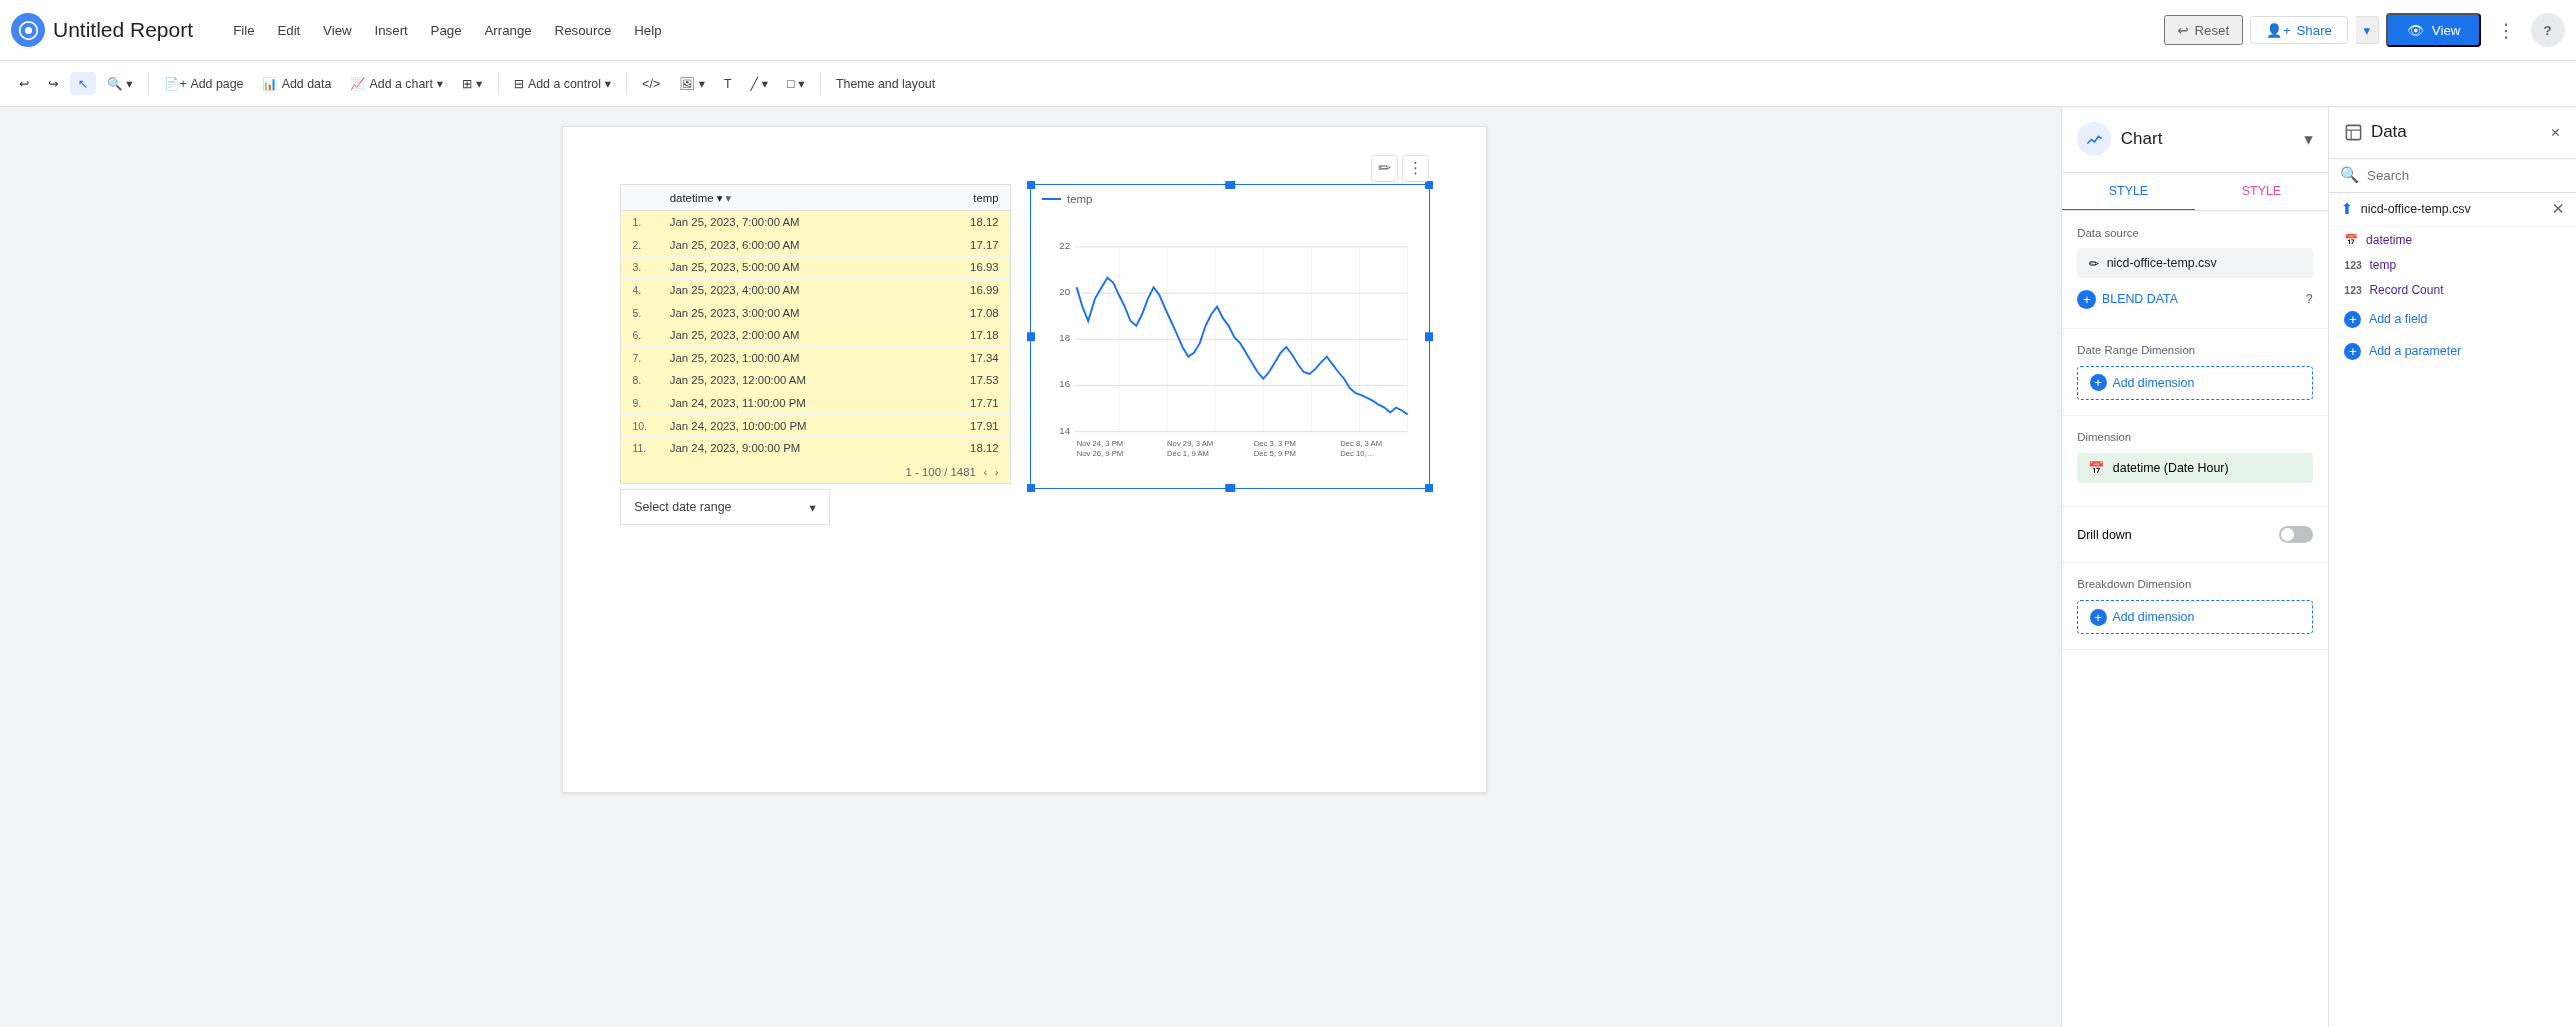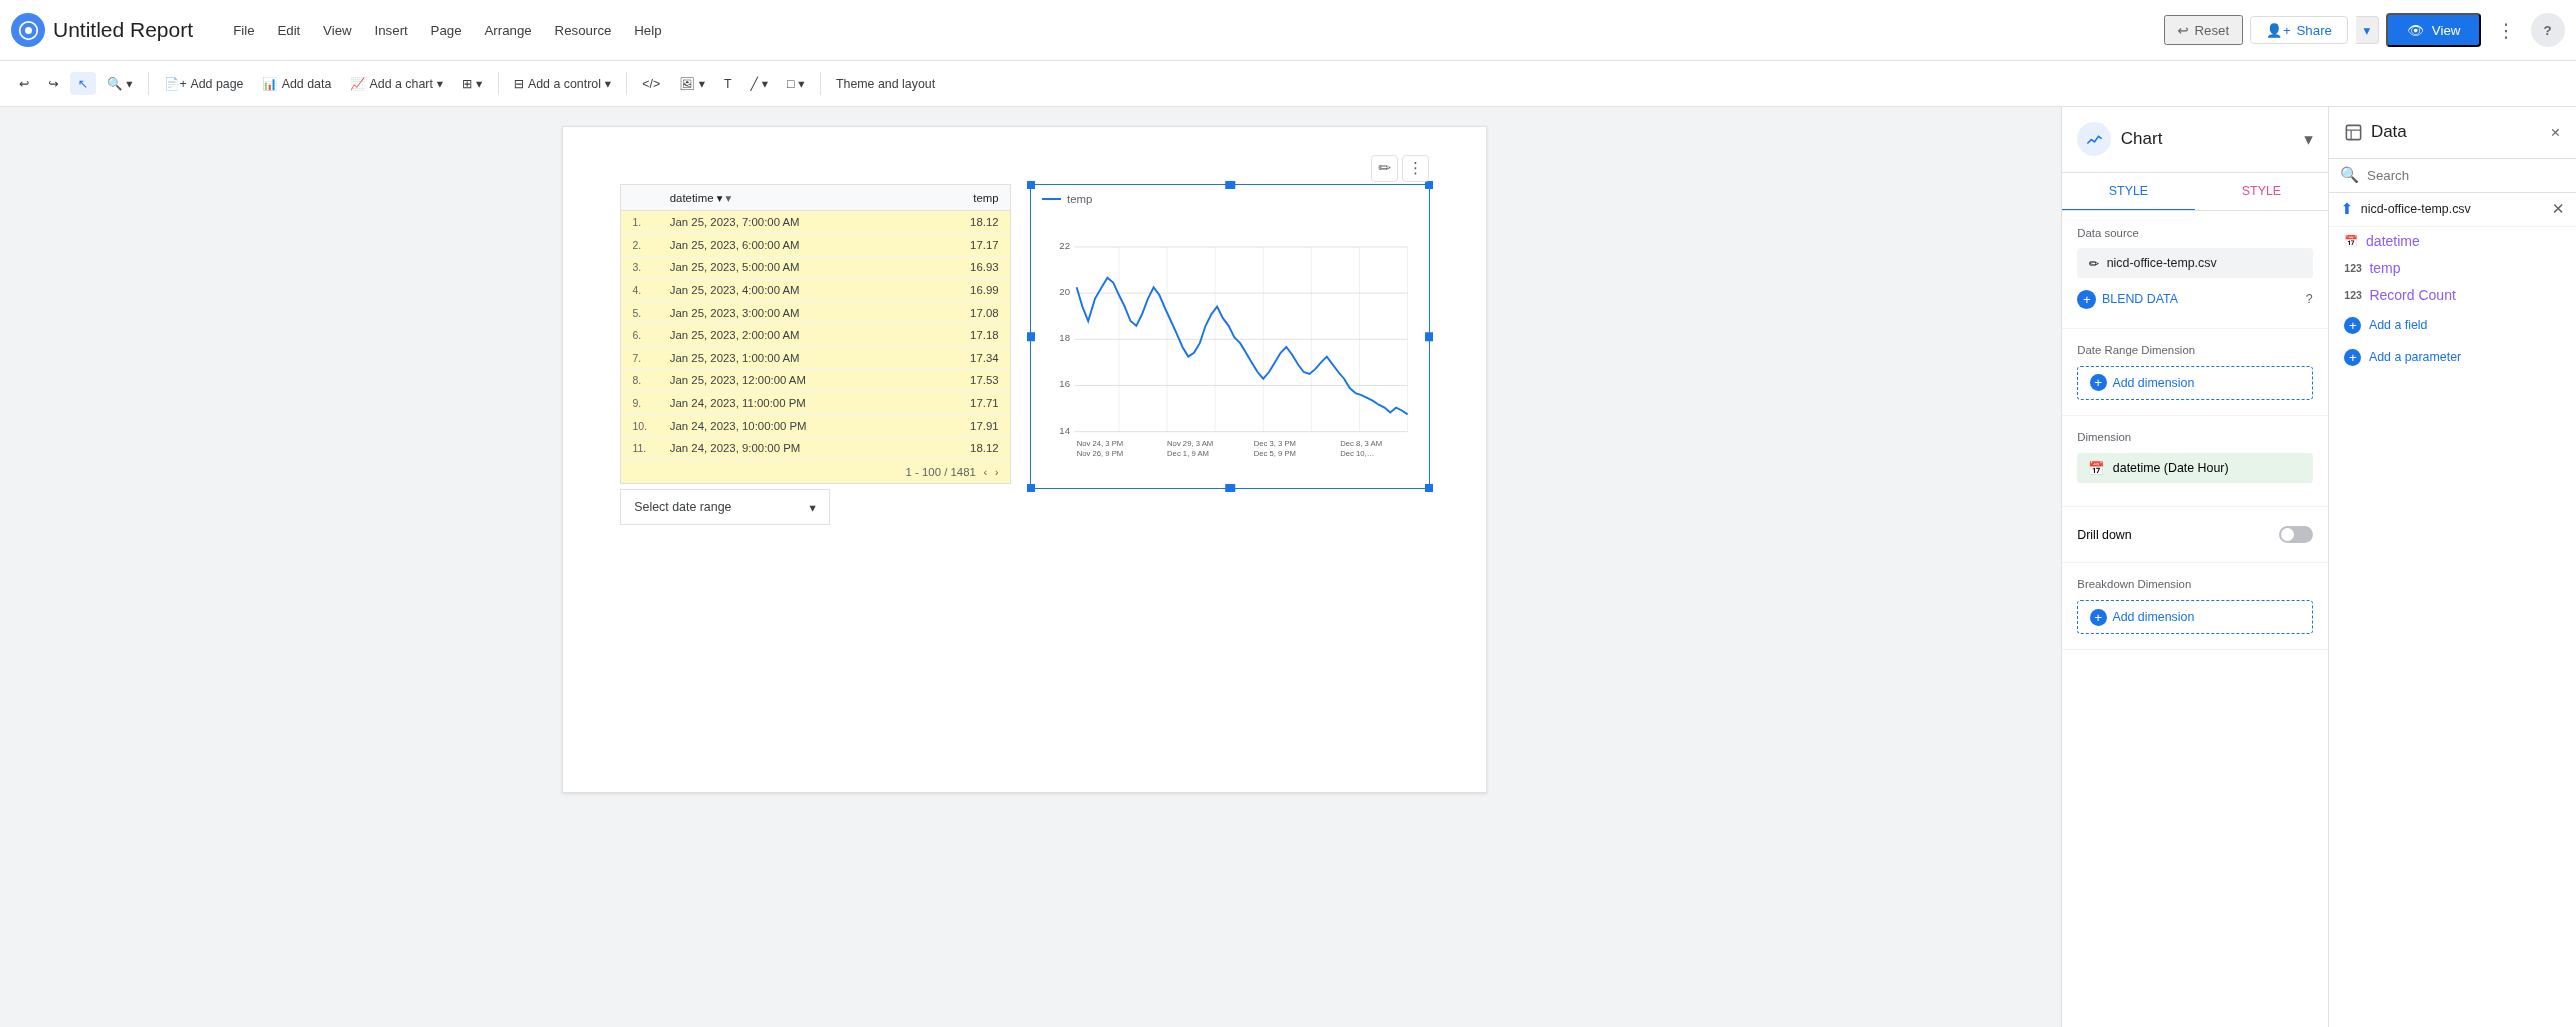--- a/index.html
+++ b/index.html
@@ -102,21 +102,21 @@
     .search-input { border: none; outline: none; font-size: 13.3px; color: #3c4043; flex: 1; }
 
     .data-source-row { display: flex; align-items: center; padding: 7.6px 11.4px; gap: 7.6px; border-bottom: 1px solid #f1f3f4; }
     .upload-icon { color: #1a73e8; font-size: 15.3px; }
     .data-source-row-name { font-size: 12.4px; color: #202124; flex: 1; }
     .close-sm { color: #5f6368; cursor: pointer; font-size: 15.3px; }
 
     .field-row { display: flex; align-items: center; padding: 5.7px 15.3px; gap: 7.6px; }
     .field-icon { font-size: 11.4px; color: #5f6368; font-weight: bold; }
     .field-icon.green { color: #34a853; }
-    .field-name { font-size: 14px; color: #8b5cf6; }
+    .field-name { font-size: 12px; color: #4c1d95; }
 
     .add-field-btn { display: flex; align-items: center; gap: 7.6px; padding: 7.6px 15.3px; color: #1a73e8; cursor: pointer; font-size: 12.4px; }
 
     
     .chart-svg-container { flex: 1; position: relative; }
     svg.chart-svg { width: 100%; height: 100%; }
   </style>
 </head>
 <body>
 

